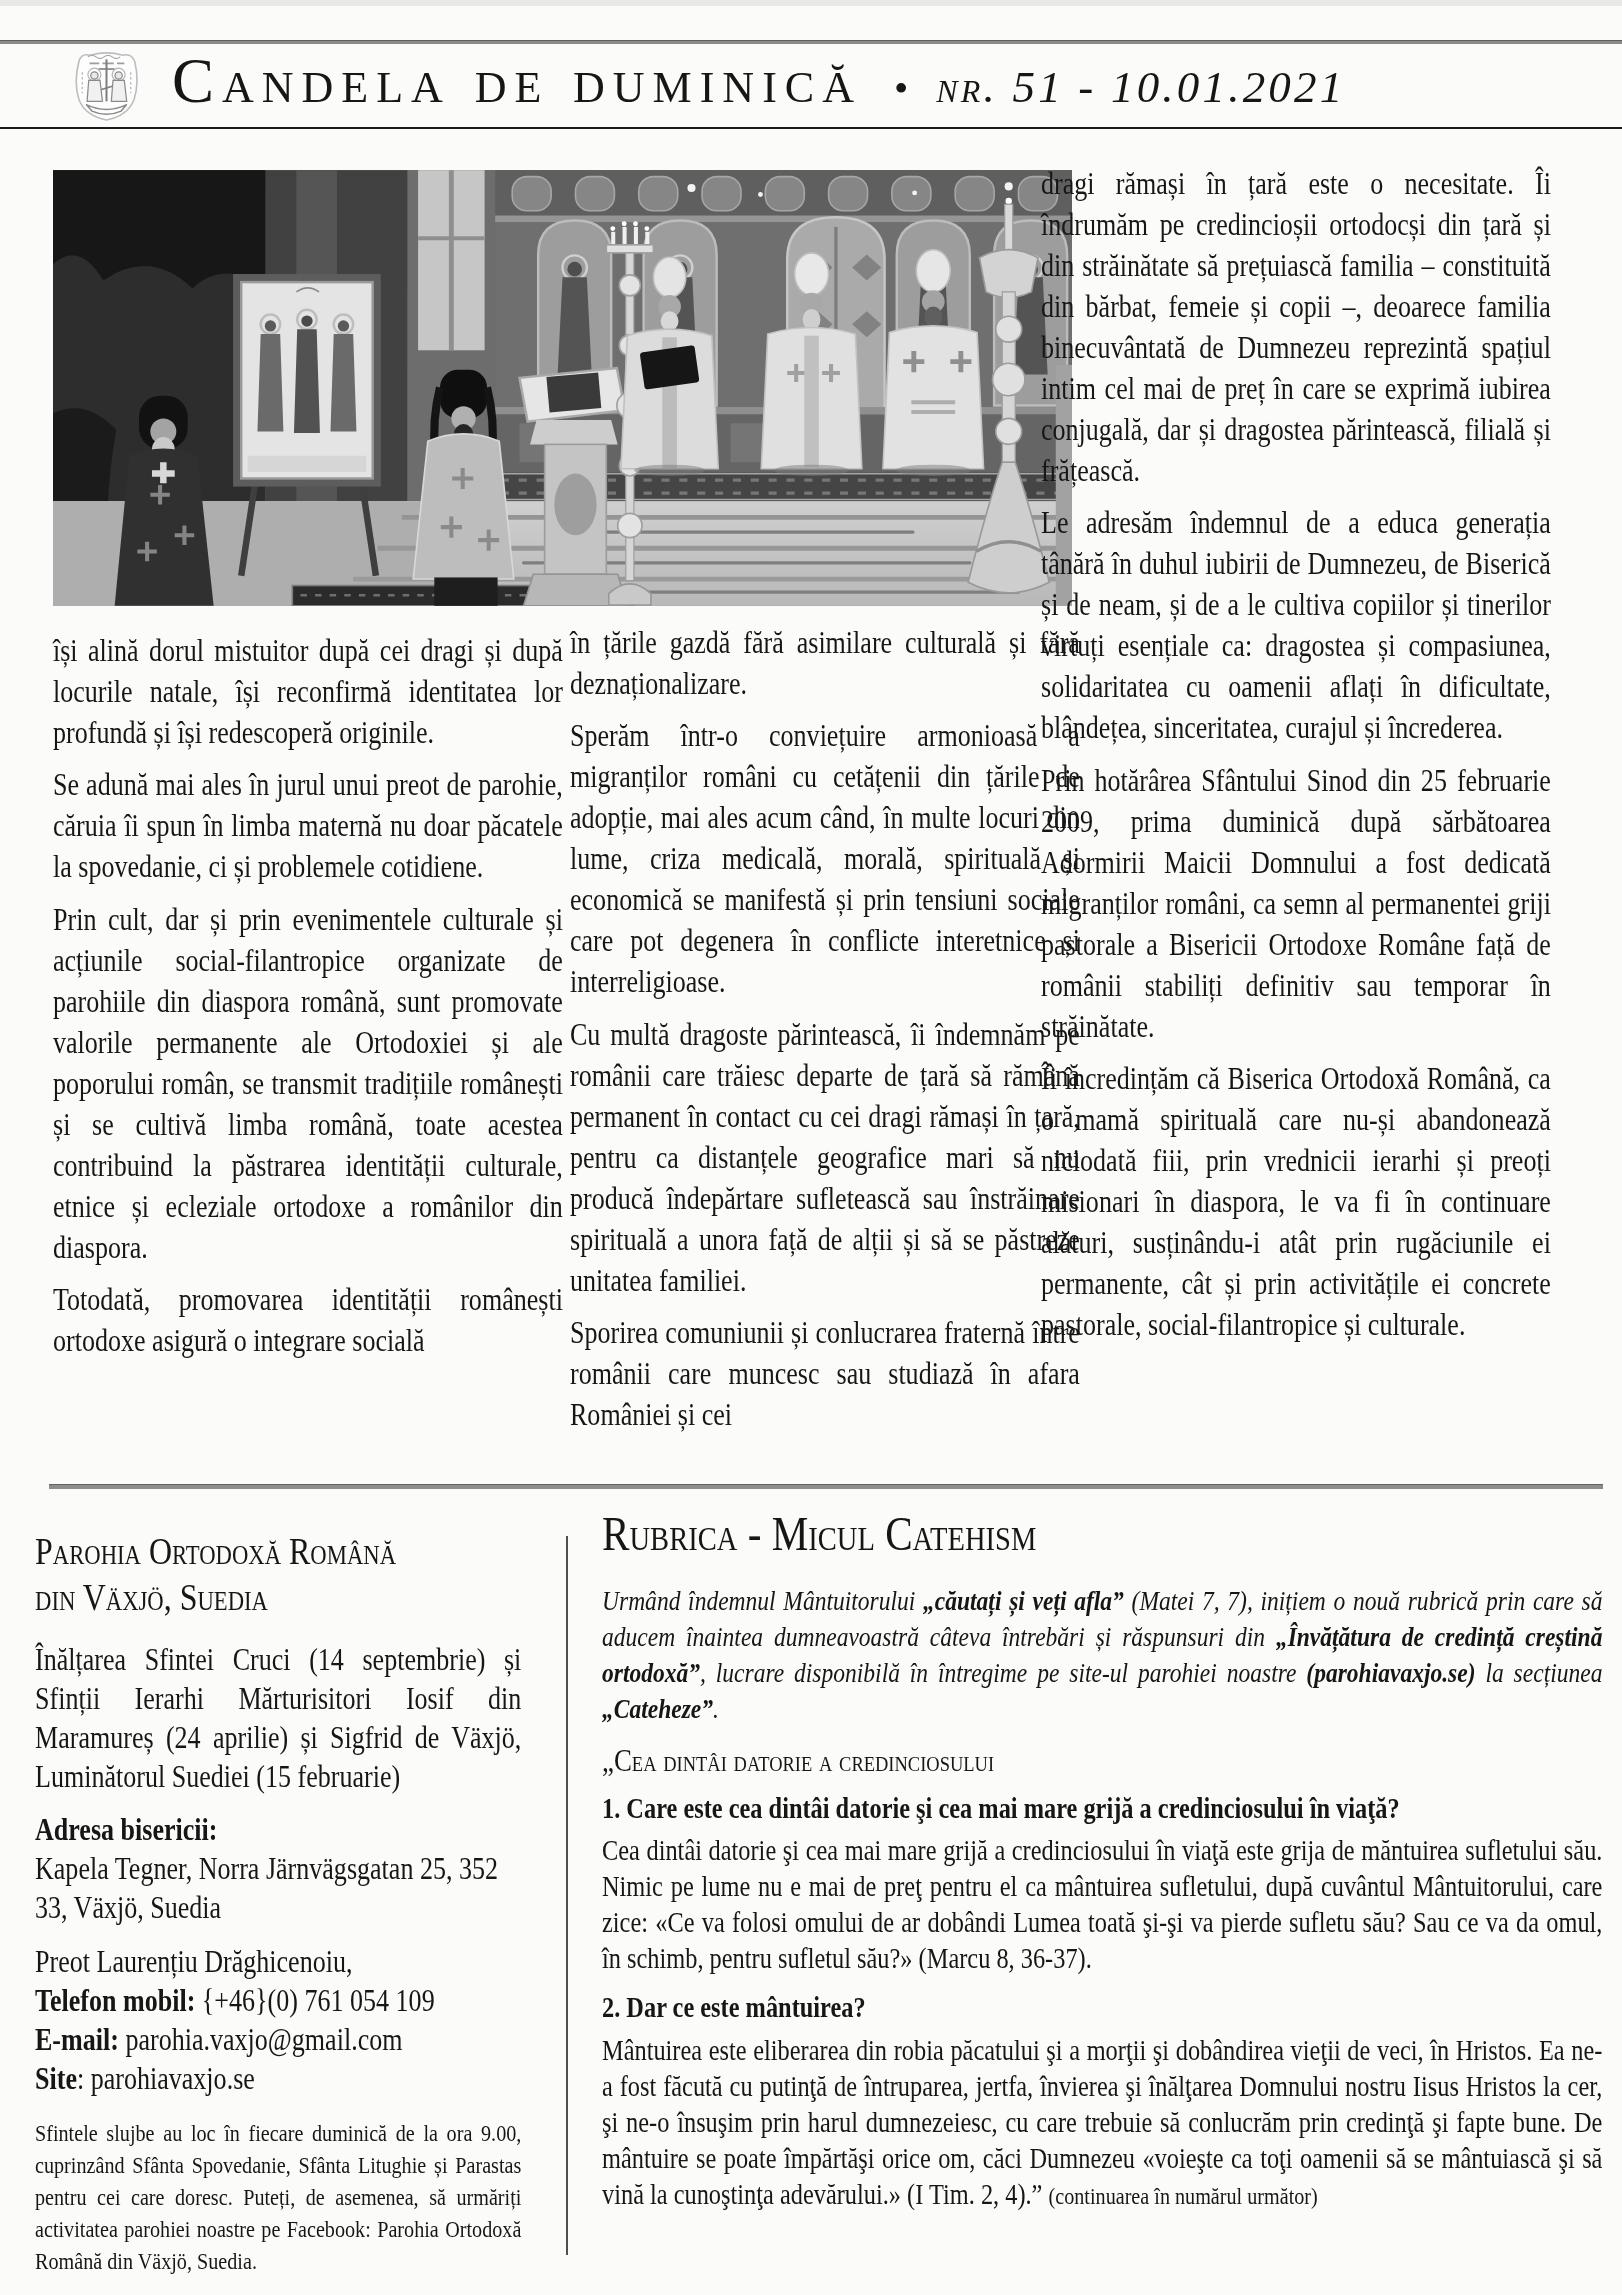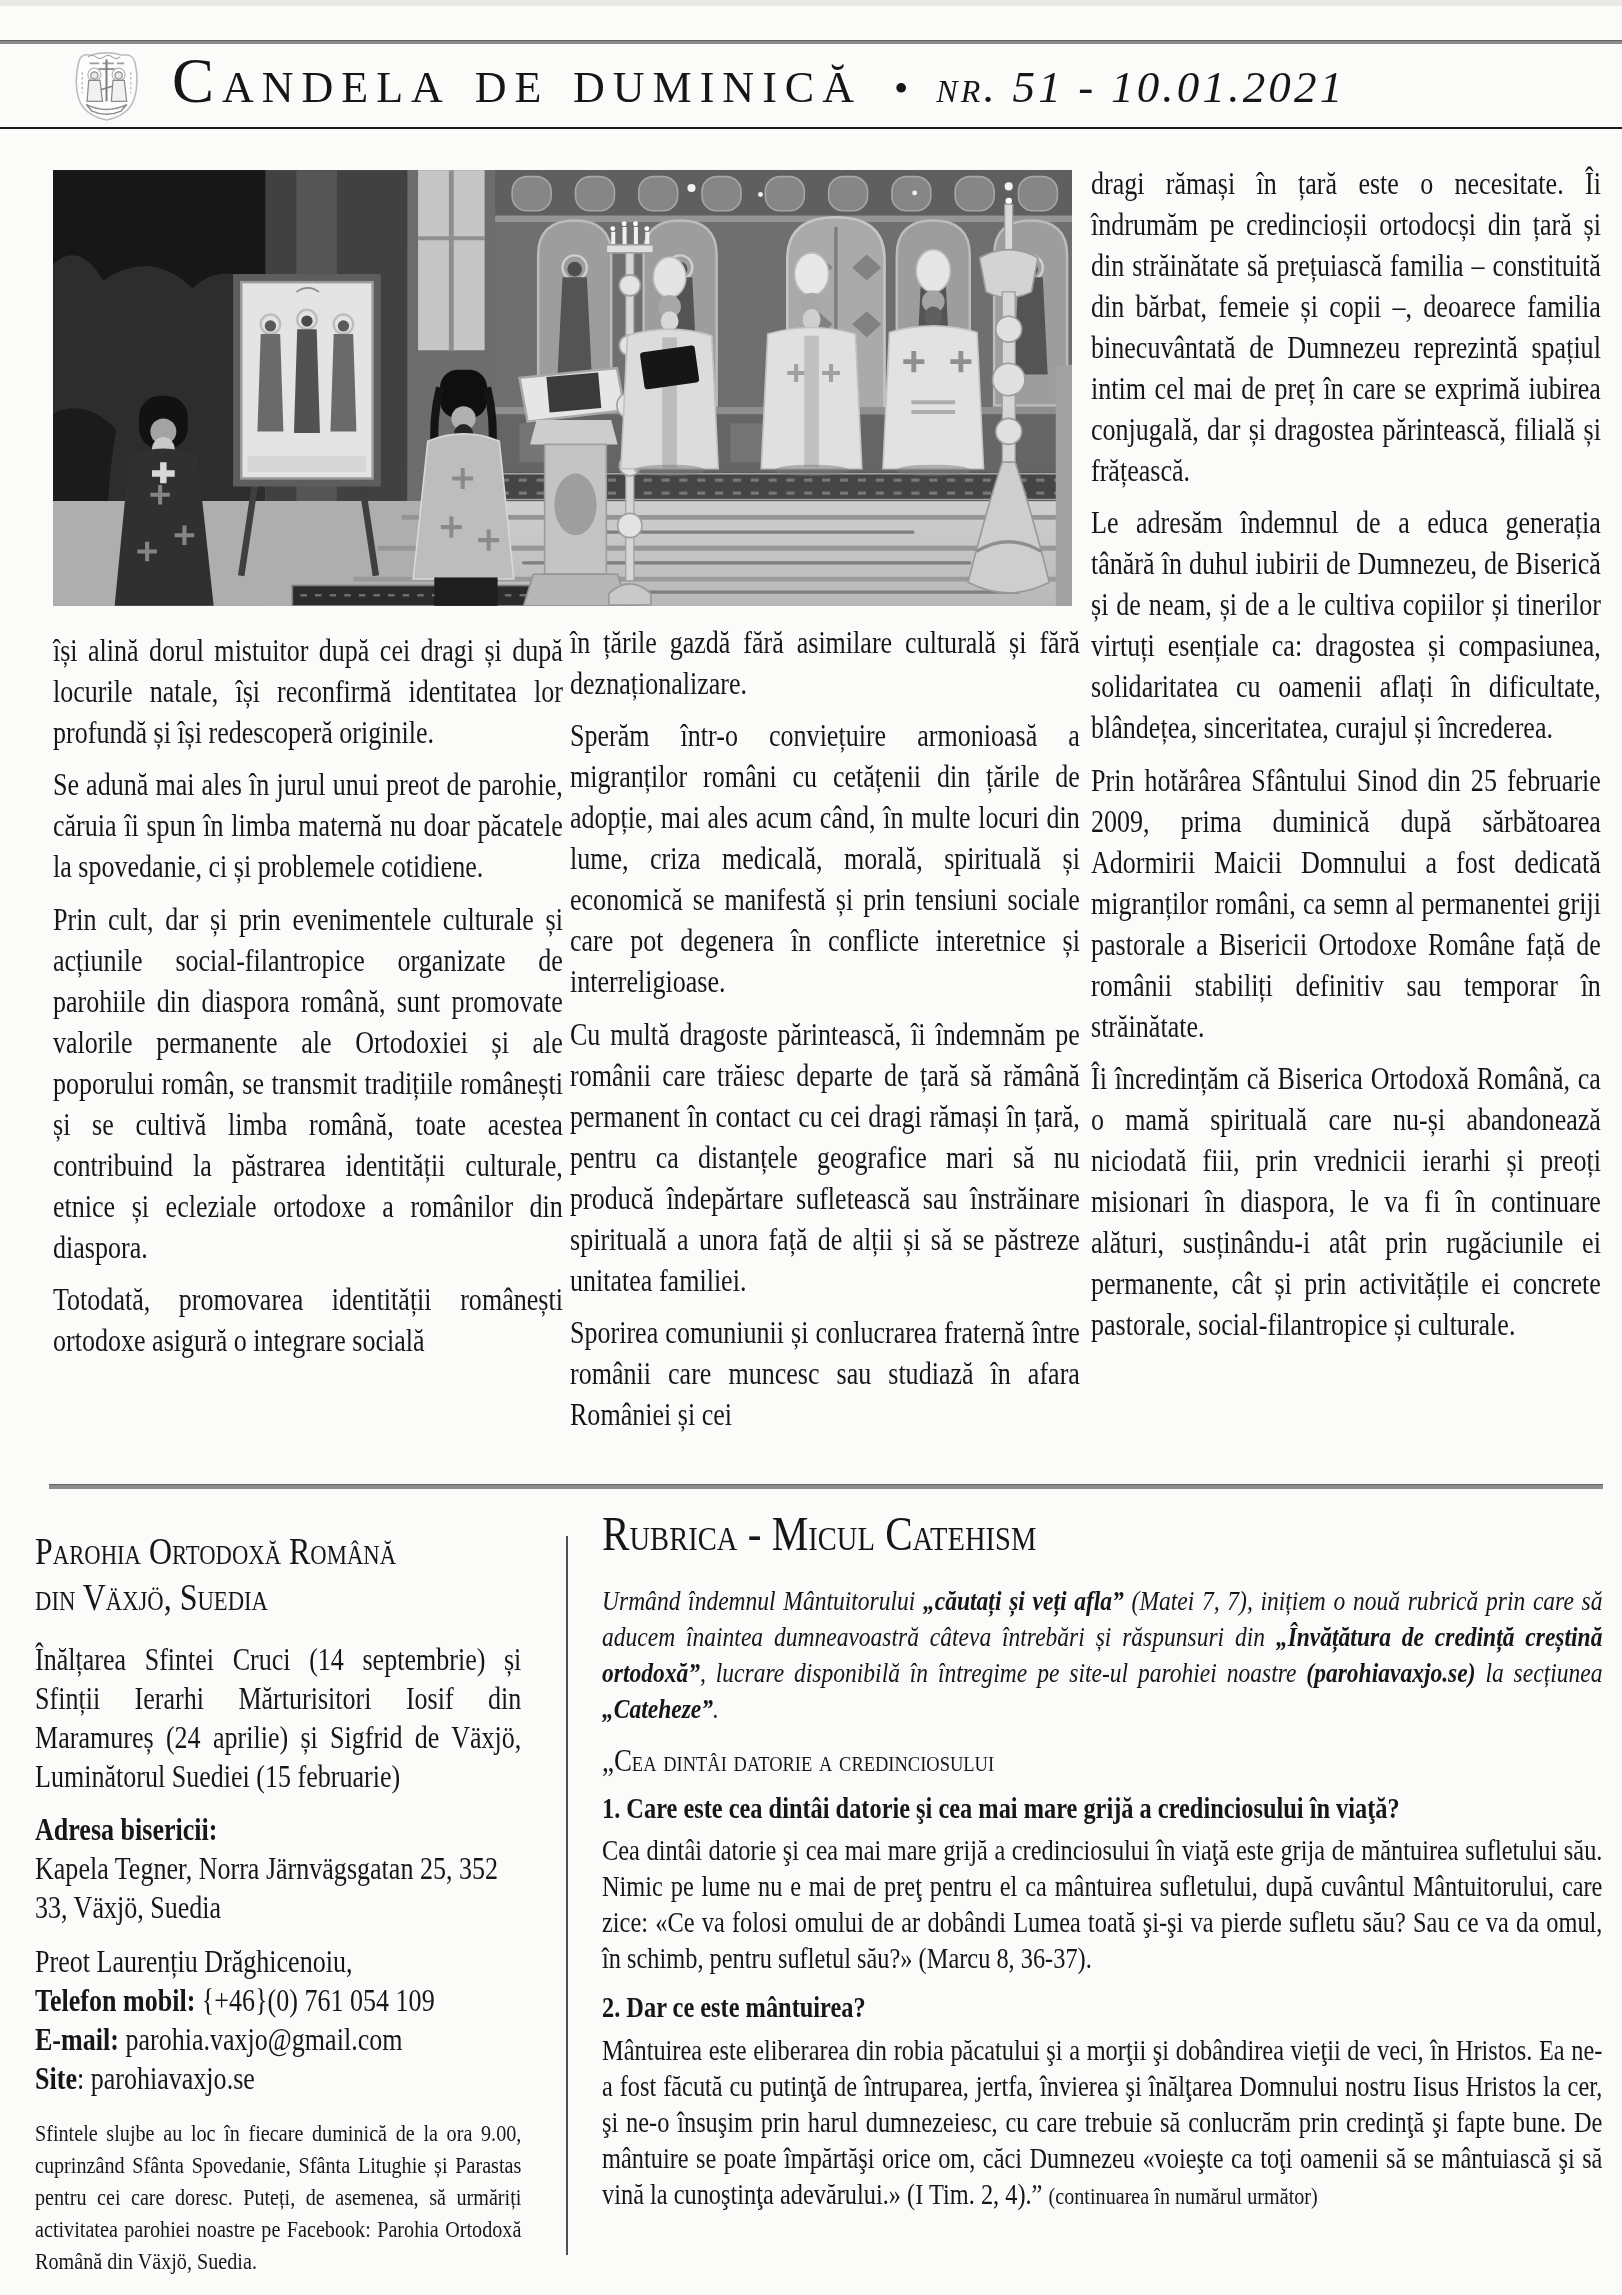--- a/index.html
+++ b/index.html
@@ -18,21 +18,21 @@
   .mast-issue { font-variant:small-caps; font-size:45px; letter-spacing:3.2px;font-style:italic; }
   
   .photo { position:absolute; left:53px; top:164px; }
   
   .col { position:absolute; width:510px; }
   .col .inner, .parish .inner, .rubrica .inner { transform:scaleX(0.84); transform-origin:0 0; }
   .col .inner { width:607px; }
   .col p { margin:0 0 11.4px 0; font-size:31px; line-height:41px; text-align:justify; }
   .col1 { left:53px;  top:624px; }
   .col2 { left:570px; top:616px; }
-  .col3 { left:1091px; top:157px; }
+  .col3 { left:1041px; top:157px; }
   
   .divider  { position:absolute; left:49px; top:1478px; width:1554px; height:4px; background:#8d8d8d; border-top:0.8px solid #636363; }
   .vdivider { position:absolute; left:566px; top:1530px; width:1.6px; height:719px; background:#4f4f4f; }
   
   .parish { position:absolute; left:35px; top:1522px; width:487px; }
   .parish .inner { width:579px; }
   .parish-title { font-variant:small-caps; font-size:38px; line-height:46px; margin:0 0 19.5px 0; font-weight:normal; }
   .parish p { font-size:31px; line-height:39px; margin:0 0 14.6px 0; }
   .parish .feast { text-align:justify; }
   .parish .note { font-size:24px; line-height:32px; text-align:justify; margin-top:19.5px; }

